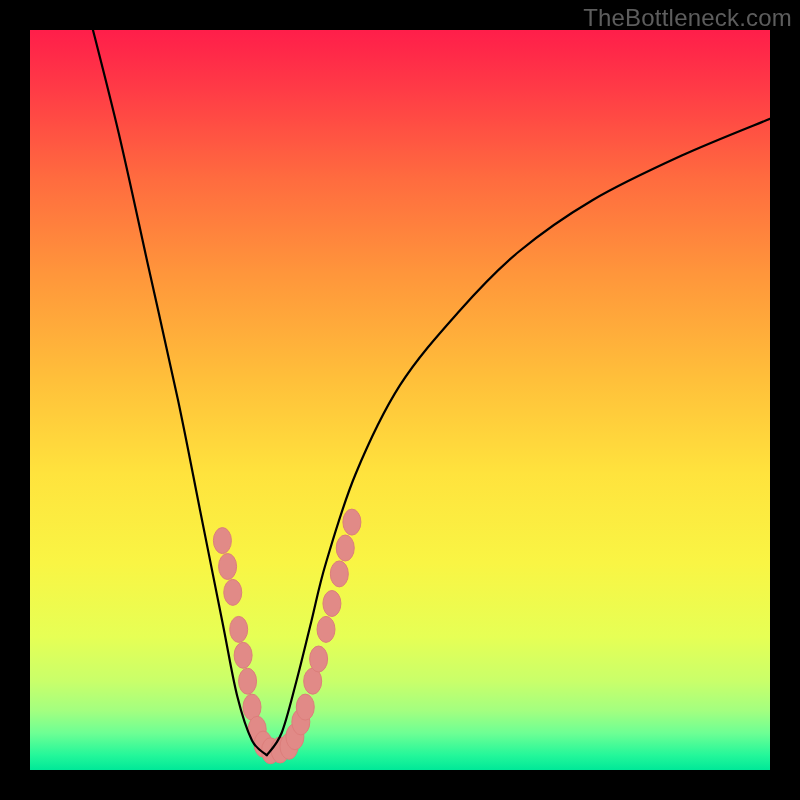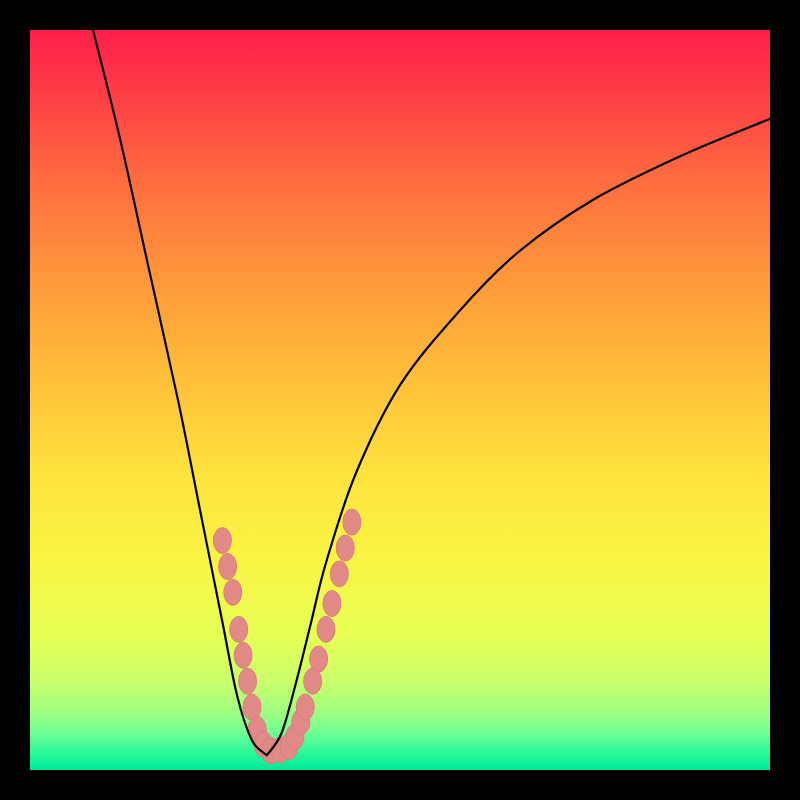--- a/index.html
+++ b/index.html
@@ -55,20 +55,21 @@
   svg.curve {
     position: absolute;
     left: 0; top: 0;
     width: 100%; height: 100%;
   }
 </style>
 </head>
 <body>
 
 <div class="outer">
+  <div class="watermark">TheBottleneck.com</div>
   <div class="plot">
     <div class="plot-bg"></div>
     <svg class="curve" viewBox="0 0 740 740" preserveAspectRatio="none">
       <g id="marker-layer">
           <ellipse cx="192.4" cy="510.6" rx="9" ry="13" fill="#e18a87" stroke="#dc7e7b" stroke-width="1"></ellipse>
           <ellipse cx="197.58" cy="536.5" rx="9" ry="13" fill="#e18a87" stroke="#dc7e7b" stroke-width="1"></ellipse>
           <ellipse cx="202.75999999999996" cy="562.4" rx="9" ry="13" fill="#e18a87" stroke="#dc7e7b" stroke-width="1"></ellipse>
           <ellipse cx="208.67999999999998" cy="599.4" rx="9" ry="13" fill="#e18a87" stroke="#dc7e7b" stroke-width="1"></ellipse>
           <ellipse cx="213.12000000000003" cy="625.3" rx="9" ry="13" fill="#e18a87" stroke="#dc7e7b" stroke-width="1"></ellipse>
           <ellipse cx="217.55999999999997" cy="651.2" rx="9" ry="13" fill="#e18a87" stroke="#dc7e7b" stroke-width="1"></ellipse>

